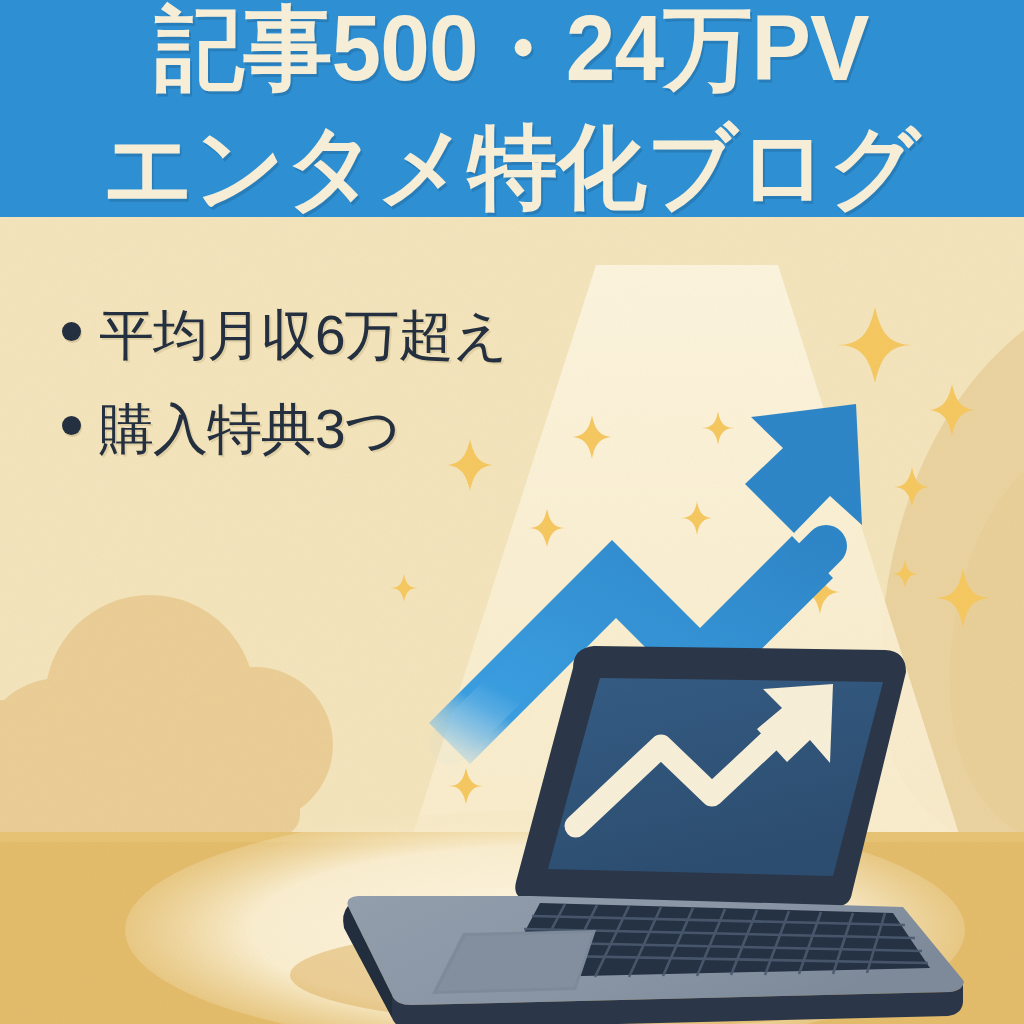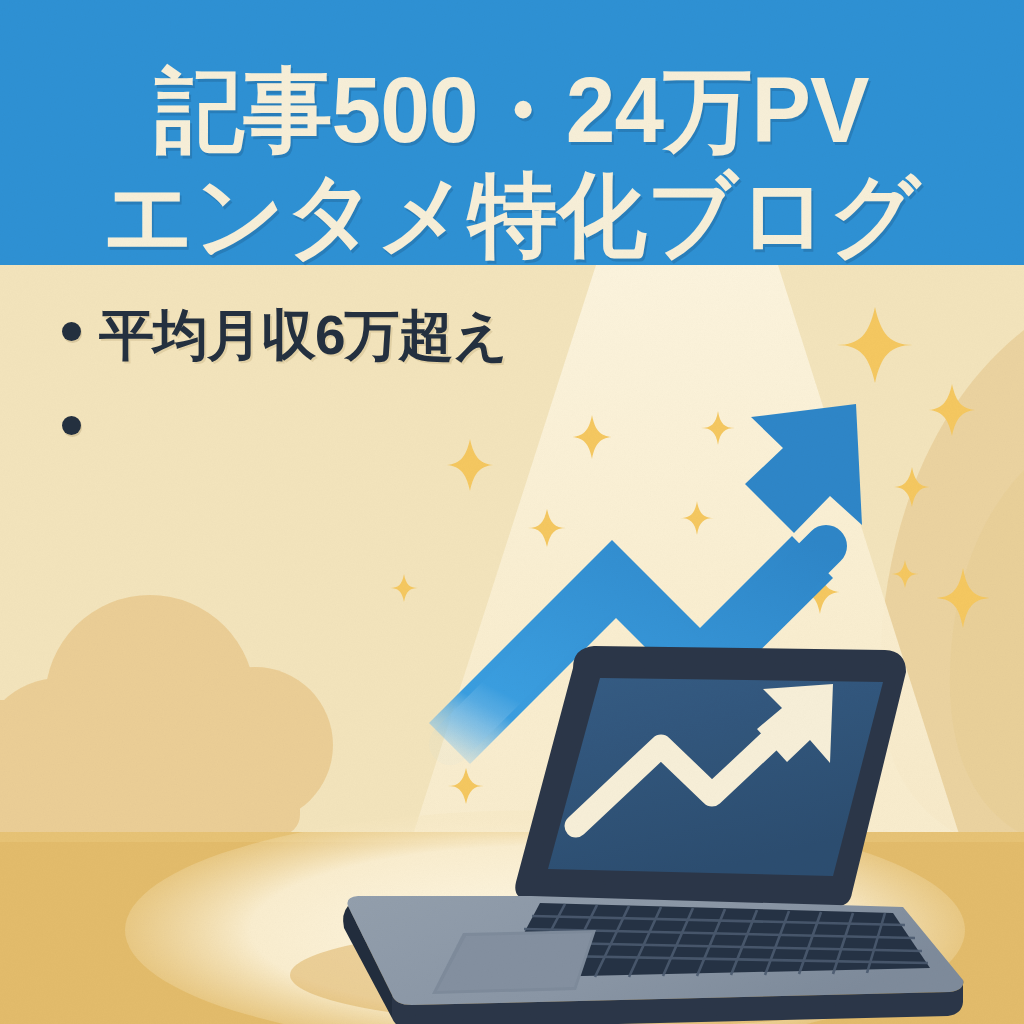--- a/index.html
+++ b/index.html
@@ -29,27 +29,27 @@
     height: 1024px;
     display: block;
   }
 
   
   .header-band {
     position: absolute;
     left: 0;
     top: 0;
     width: 1024px;
-    height: 265px;
+    height: 217px;
     background: #2E91D4;
     z-index: 5;
     display: flex;
     flex-direction: column;
     align-items: center;
-    justify-content: flex-end;
+    justify-content: space-between;
     gap: 8px;
   }
   .headline {
     color: #F7EFD8;
     font-weight: 700;
     font-size: 92px;
     line-height: 1.06;
     letter-spacing: -1px;
     white-space: nowrap;
     text-shadow: 2px 3px 0 rgba(28,84,128,0.30);
@@ -77,21 +77,21 @@
     width: 19px;
     height: 19px;
     border-radius: 50%;
     background: #24303F;
     margin-top: 22px;
     margin-right: 18px;
     box-shadow: 1px 2px 0 rgba(120,95,45,0.20);
   }
   .bullet-text {
     color: #24303F;
-    font-weight: 700;
+    font-weight: 400;
     font-size: 55px;
     line-height: 1.28;
     letter-spacing: -1px;
     white-space: pre-line;
     text-shadow: 2px 2px 0 rgba(150,120,60,0.18);
   }
 
   
   .grain {
     position: absolute;
@@ -232,20 +232,21 @@
     <div class="headline line2">エンタメ特化ブログ</div>
   </div>
 
   <div class="bullets">
     <div class="bullet-row">
       <span class="bullet-dot"></span>
       <span class="bullet-text">平均月収6万超え</span>
     </div>
     <div class="bullet-row">
       <span class="bullet-dot"></span>
+      <span class="bullet-text">購入特典3つ</span>
     </div>
   </div>
 
   <svg class="grain" xmlns="http://www.w3.org/2000/svg" viewBox="0 0 1024 1024" preserveAspectRatio="none">
     <filter id="noiseFilter">
       <feTurbulence type="fractalNoise" baseFrequency="0.85" numOctaves="3" stitchTiles="stitch"></feTurbulence>
       <feColorMatrix type="saturate" values="0"></feColorMatrix>
       <feComponentTransfer>
           <feFuncA type="linear" slope="0.45"></feFuncA>
         </feComponentTransfer>

